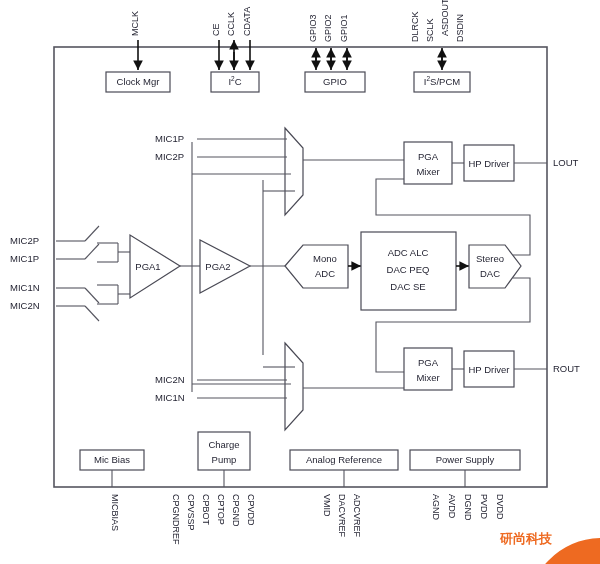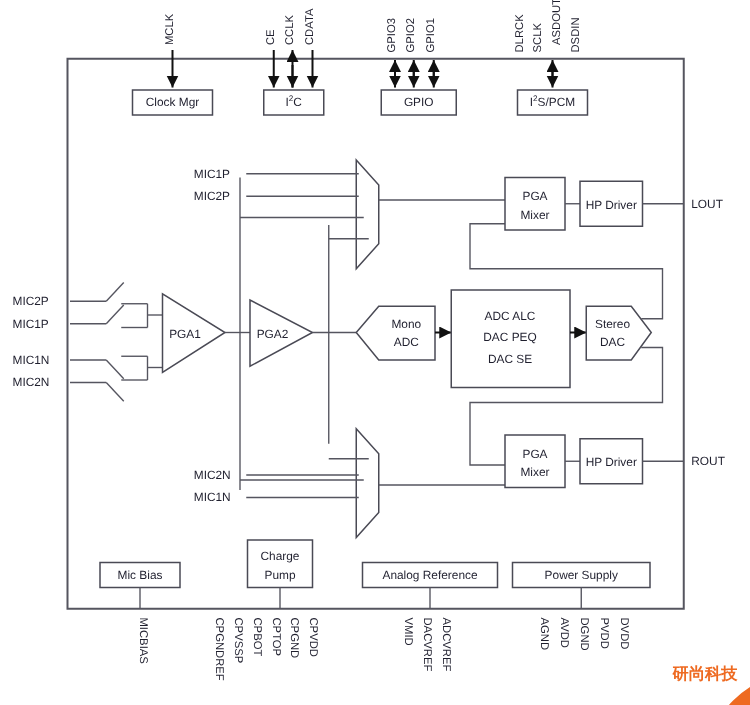--- a/index.html
+++ b/index.html
@@ -20,21 +20,21 @@
   .io{ font-size:9.5px; }
   .sup{ font-size:6.5px; }
 
   .box{ fill:#ffffff; stroke:#4a4a55; stroke-width:1.2; }
   .outer{ fill:none; stroke:#55555f; stroke-width:1.6; }
   .wire{ fill:none; stroke:#55555f; stroke-width:1.1; }
   .shape{ fill:#ffffff; stroke:#4a4a55; stroke-width:1.2; }
   .arrowline{ stroke:#111111; stroke-width:1.6; fill:none; }
 
   .wm-wrap{
-    position:absolute; left:538px; top:530px;
+    position:absolute; left:500px; top:530px;
     display:flex; align-items:center; gap:3px;
   }
   .wm-text{
     color:#ee6a21; font-size:13px; font-weight:bold;
     font-family:"DejaVu Sans", sans-serif; letter-spacing:0px;
     white-space:nowrap;
   }
 </style>
 </head>
 <body>

